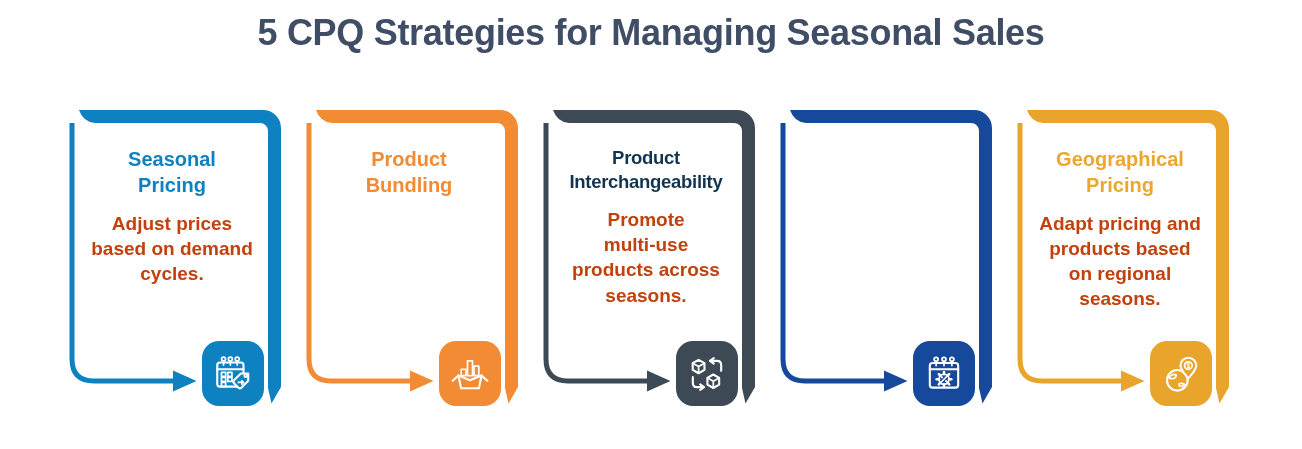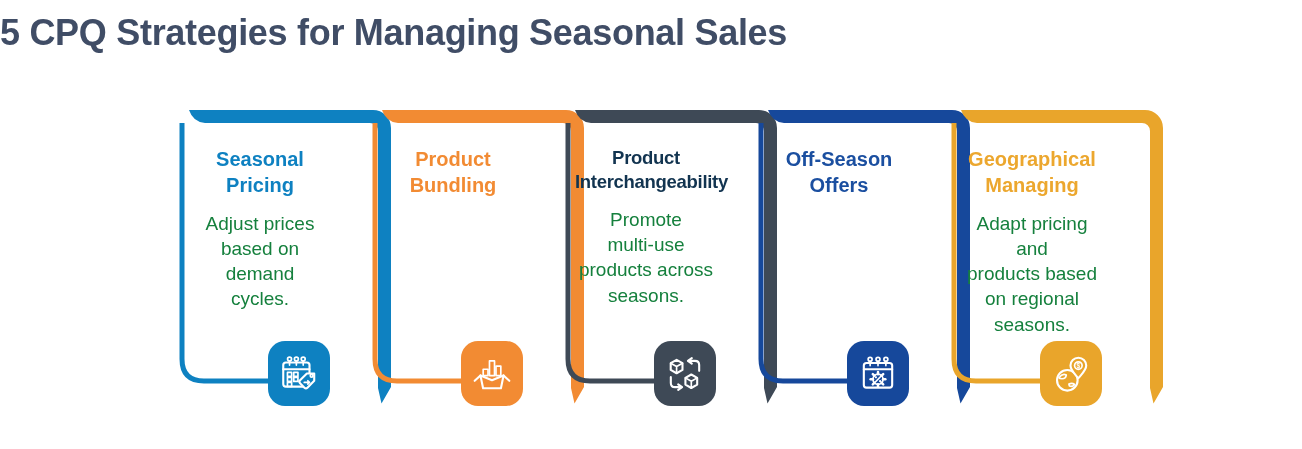--- a/index.html
+++ b/index.html
@@ -2,48 +2,48 @@
 <html><head>
 <meta charset="utf-8">
 <style>
   html,body{margin:0;padding:0;background:#ffffff;}
   .stage{
     width:1302px;height:449px;position:relative;background:#ffffff;
     font-family:"Liberation Sans","DejaVu Sans",sans-serif;
     overflow:hidden;
   }
   .title{
-    margin:11px 0 0 0;
+    margin:11px 0 0 0;text-align:center;
     font-size:36px;font-weight:800;letter-spacing:-0.3px;
     color:#404D66;line-height:1.2;
   }
   .cards{
     display:flex;justify-content:center;gap:21px;margin-top:56px;
   }
-  .card{position:relative;width:172px;height:302px;flex:0 0 auto;}
+  .card{position:relative;width:172px;height:302px;flex:0 0 auto;padding-left:44px;}
   .card svg.frame{position:absolute;inset:0;width:212px;height:302px;display:block;}
   .ribbon{fill:currentColor;}
   .flowline{stroke:currentColor;stroke-width:5;fill:none;}
   .arrowhead{fill:currentColor;}
   .c0{color:#0E81C1;} .c0 .heading{color:#0E81C1;}
   .c1{color:#F28B33;} .c1 .heading{color:#F28B33;}
   .c2{color:#3E4956;} .c2 .heading{color:#123450;font-size:18.5px;letter-spacing:-0.3px;}
   .c3{color:#16489B;} .c3 .heading{color:#1B4FA0;}
   .c4{color:#E9A52B;} .c4 .heading{color:#ECA72E;}
   .content{
     position:absolute;left:10px;right:20px;top:36px;
     text-align:center;
   }
   .heading{
     font-size:20px;font-weight:800;line-height:1.3;
     white-space:pre-line;
   }
   .body{
-    margin-top:13px;font-size:19px;font-weight:400;line-height:1.32;
-    color:#15803d;white-space:pre-line;
+    margin-top:13px;font-size:19px;font-weight:700;line-height:1.32;
+    color:#c2410c;white-space:pre-line;
   }
   .iconbox{
     position:absolute;right:21px;bottom:6px;width:62px;height:65px;
     border-radius:17px;background:currentColor;
     display:flex;align-items:center;justify-content:center;
   }
   .iconbox svg{display:block;}
   .iconbox .s{stroke:#fff;stroke-width:2;fill:none;stroke-linecap:round;stroke-linejoin:round;}
   .iconbox .s-thin{stroke:#fff;stroke-width:1.6;fill:none;stroke-linecap:round;stroke-linejoin:round;}
   .iconbox .occ{fill:currentColor;stroke:#fff;stroke-width:2;stroke-linejoin:round;}
@@ -143,22 +143,20 @@
       </div>
     </div>
 
     <div class="card c3">
       <svg class="frame" viewBox="0 0 212 302" aria-hidden="true">
         <path class="ribbon" d="M10 0 H194 A18 18 0 0 1 212 18 V277 L202.5 293.5 L199 278 V21 A8 8 0 0 0 191 13 H26 Q14 12 10 0 Z"></path>
         <path class="flowline" d="M3 13 V249 Q3 271 25 271 H106"></path>
         <path class="arrowhead" d="M104 260.5 L127.5 271 L104 281.5 Z"></path>
       </svg>
       <div class="content">
-        <div class="heading">Off-Season
-Offers</div>
       </div>
       <div class="iconbox">
         <svg width="42" height="42" viewBox="0 0 40 40">
           <rect class="s" x="6.5" y="9.5" width="27" height="23.5" rx="2.5"></rect>
           <path class="s" d="M6.5 15.5 H33.5"></path>
           <circle class="s-thin" cx="12.5" cy="6" r="1.9"></circle>
             <path class="s-thin" d="M12.5 7.9 V12"></path>
           <circle class="s-thin" cx="20" cy="6" r="1.9"></circle>
             <path class="s-thin" d="M20 7.9 V12"></path>
           <circle class="s-thin" cx="27.5" cy="6" r="1.9"></circle>
@@ -182,21 +180,21 @@
     </div>
 
     <div class="card c4">
       <svg class="frame" viewBox="0 0 212 302" aria-hidden="true">
         <path class="ribbon" d="M10 0 H194 A18 18 0 0 1 212 18 V277 L202.5 293.5 L199 278 V21 A8 8 0 0 0 191 13 H26 Q14 12 10 0 Z"></path>
         <path class="flowline" d="M3 13 V249 Q3 271 25 271 H106"></path>
         <path class="arrowhead" d="M104 260.5 L127.5 271 L104 281.5 Z"></path>
       </svg>
       <div class="content">
         <div class="heading">Geographical
-Managing</div>
+Pricing</div>
         <div class="body">Adapt pricing and
 products based
 on regional
 seasons.</div>
       </div>
       <div class="iconbox">
         <svg width="42" height="42" viewBox="0 0 40 40">
           <circle class="s" cx="16.5" cy="26" r="9.8"></circle>
           <path class="s-thin" d="M8.5 23.5 q3.5 -4.5 7 -2.5 q-0.5 3.5 -4 3.5 q-2.5 0 -3 -1 z"></path>
           <path class="s-thin" d="M18 29.5 q3 -1.5 5.5 0.5 q-2 2.5 -5 1.5 z"></path>

